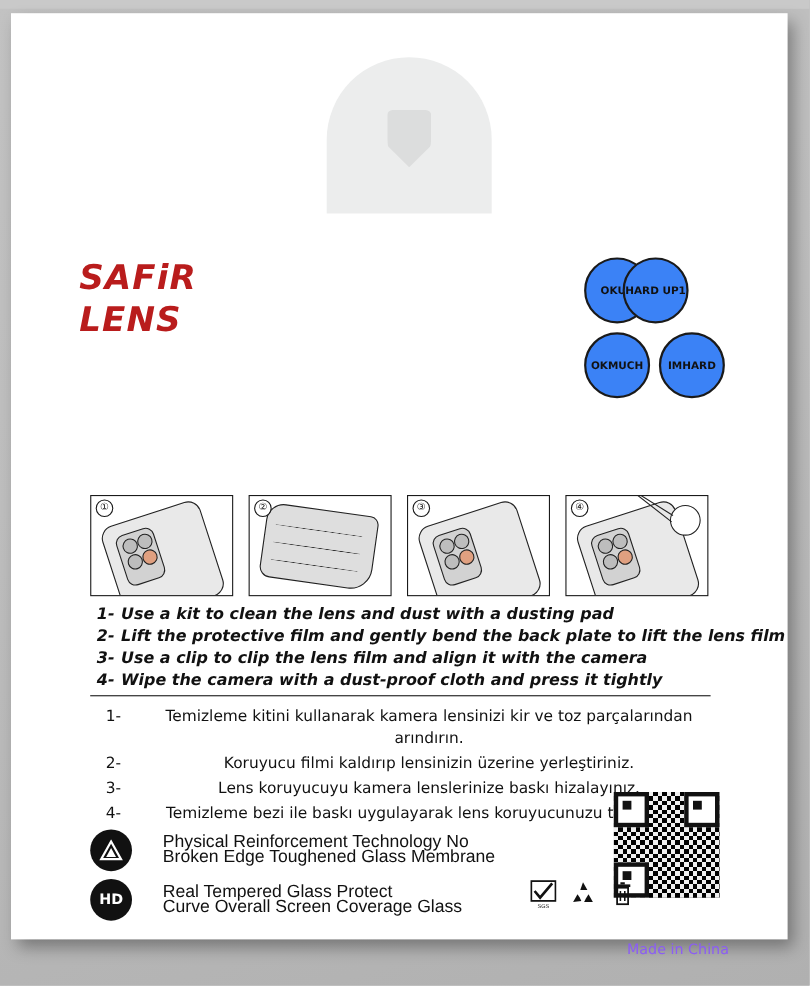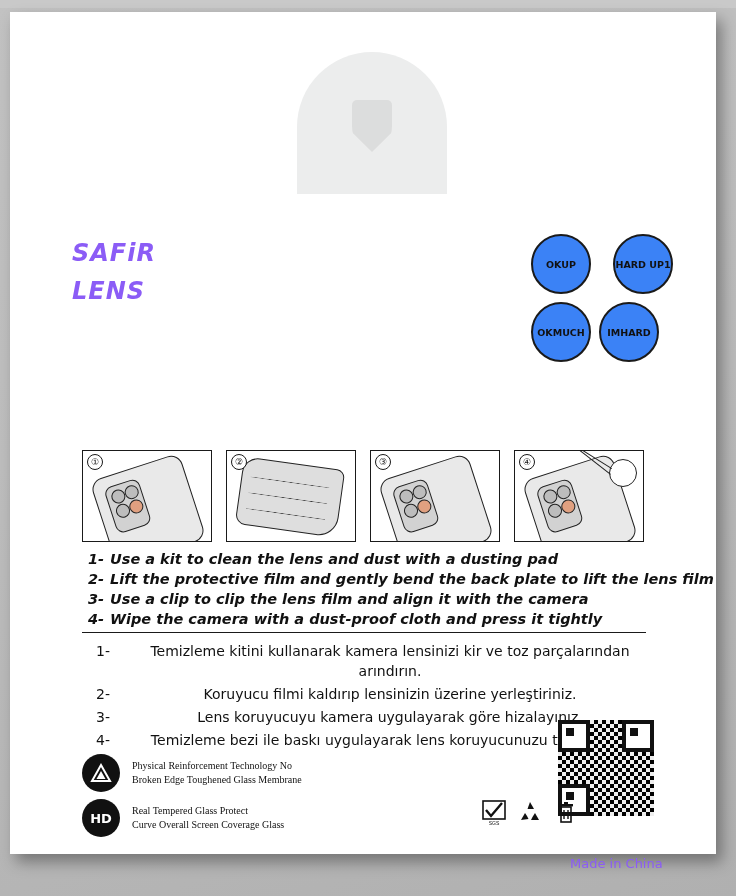--- a/index.html
+++ b/index.html
@@ -61,26 +61,26 @@
   .header-panel {
     position: absolute;
     left: 30px; top: 182px;
     width: 662px; height: 240px;
     background: #ffffff;
     border-radius: 28px;
   }
   .brand {
     position: absolute;
     left: 62px; top: 222px;
-    font-size: 24px;
+    font-size: 31px;
     font-weight: bold;
     font-style: italic;
     letter-spacing: 1px;
     line-height: 38px;
-    color: #8b5cf6;
+    color: #b91c1c;
     font-family: "DejaVu Sans", sans-serif;
   }
   .brand div { white-space: nowrap; }
   .subtitle {
     position: absolute;
     left: 66px; top: 327px;
     font-size: 17px;
     font-weight: bold;
     letter-spacing: 0.6px;
     color: #111;
@@ -96,21 +96,21 @@
     align-items: center;
     justify-content: center;
     font-size: 9.5px;
     font-weight: bold;
     color: #111;
     text-align: center;
     font-family: "DejaVu Sans", sans-serif;
     background: #3b82f6;
   }
   .badge.b0 { left: 521px; top: 222px; }
-  .badge.b1 { left: 603px; top: 222px; }
+  .badge.b1 { left: 556px; top: 222px; }
   .badge.b2 { left: 521px; top: 290px; }
   .badge.b3 { left: 589px; top: 290px; }
 
   
   .steps-row {
     position: absolute;
     left: 72px; top: 438px;
     width: 560px; height: 90px;
   }
   .step-box {
@@ -268,25 +268,25 @@
     display: flex;
     align-items: center;
     justify-content: center;
     font-size: 13px;
     font-weight: bold;
     font-family: "DejaVu Sans", sans-serif;
     flex: 0 0 38px;
   }
   .circle-icon svg { display: block; }
   .feature-text {
-    margin-left: 12px;
-    font-size: 10px;
+    margin-left: 28px;
+    font-size: 16px;
     color: #111;
     line-height: 14px;
-    font-family: Liberation Serif, serif;
+    font-family: Liberation Sans, sans-serif;
   }
 
   
   .qr {
     position: absolute;
     left: 548px; top: 708px;
     width: 96px; height: 96px;
     background:
       repeating-linear-gradient(90deg, #111 0 4px, #fff 4px 8px),
       repeating-linear-gradient(0deg, #111 0 4px, #fff 4px 8px);
@@ -425,21 +425,21 @@
       <div class="tr-item">
         <span class="n">1-</span>
         <span class="txt">Temizleme kitini kullanarak kamera lensinizi kir ve toz parçalarından arındırın.</span>
       </div>
       <div class="tr-item">
         <span class="n">2-</span>
         <span class="txt">Koruyucu filmi kaldırıp lensinizin üzerine yerleştiriniz.</span>
       </div>
       <div class="tr-item">
         <span class="n">3-</span>
-        <span class="txt">Lens koruyucuyu kamera uygulayarak göre hizalayınız.</span>
+        <span class="txt">Lens koruyucuyu kamera lenslerinize baskı hizalayınız.</span>
       </div>
       <div class="tr-item">
         <span class="n">4-</span>
         <span class="txt">Temizleme bezi ile baskı uygulayarak lens koruyucunuzu temizleyin.</span>
       </div>
     </div>
 
     <div class="feature f0">
       <div class="circle-icon">
         <svg width="22" height="20" viewBox="0 0 22 20" aria-hidden="true">

